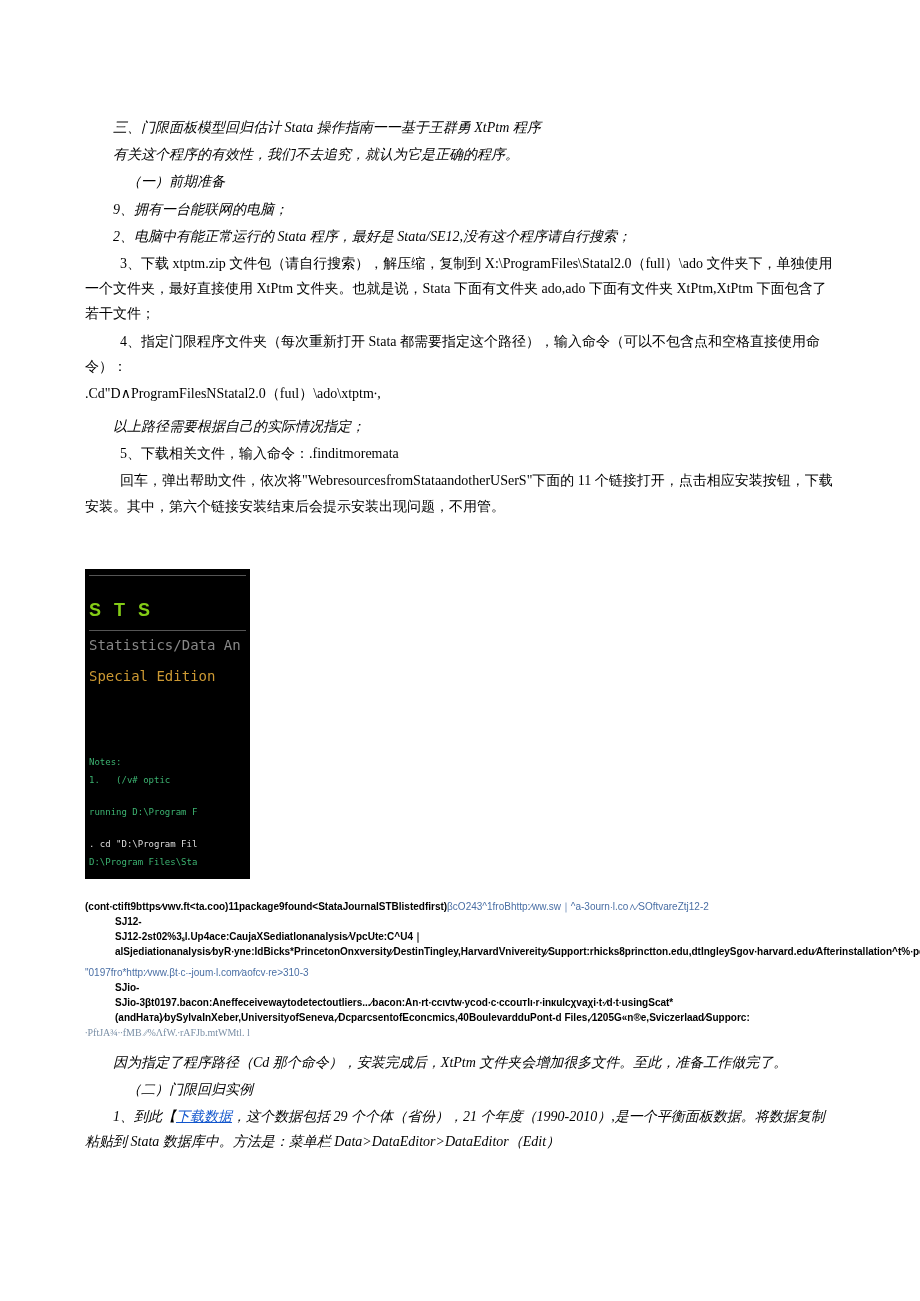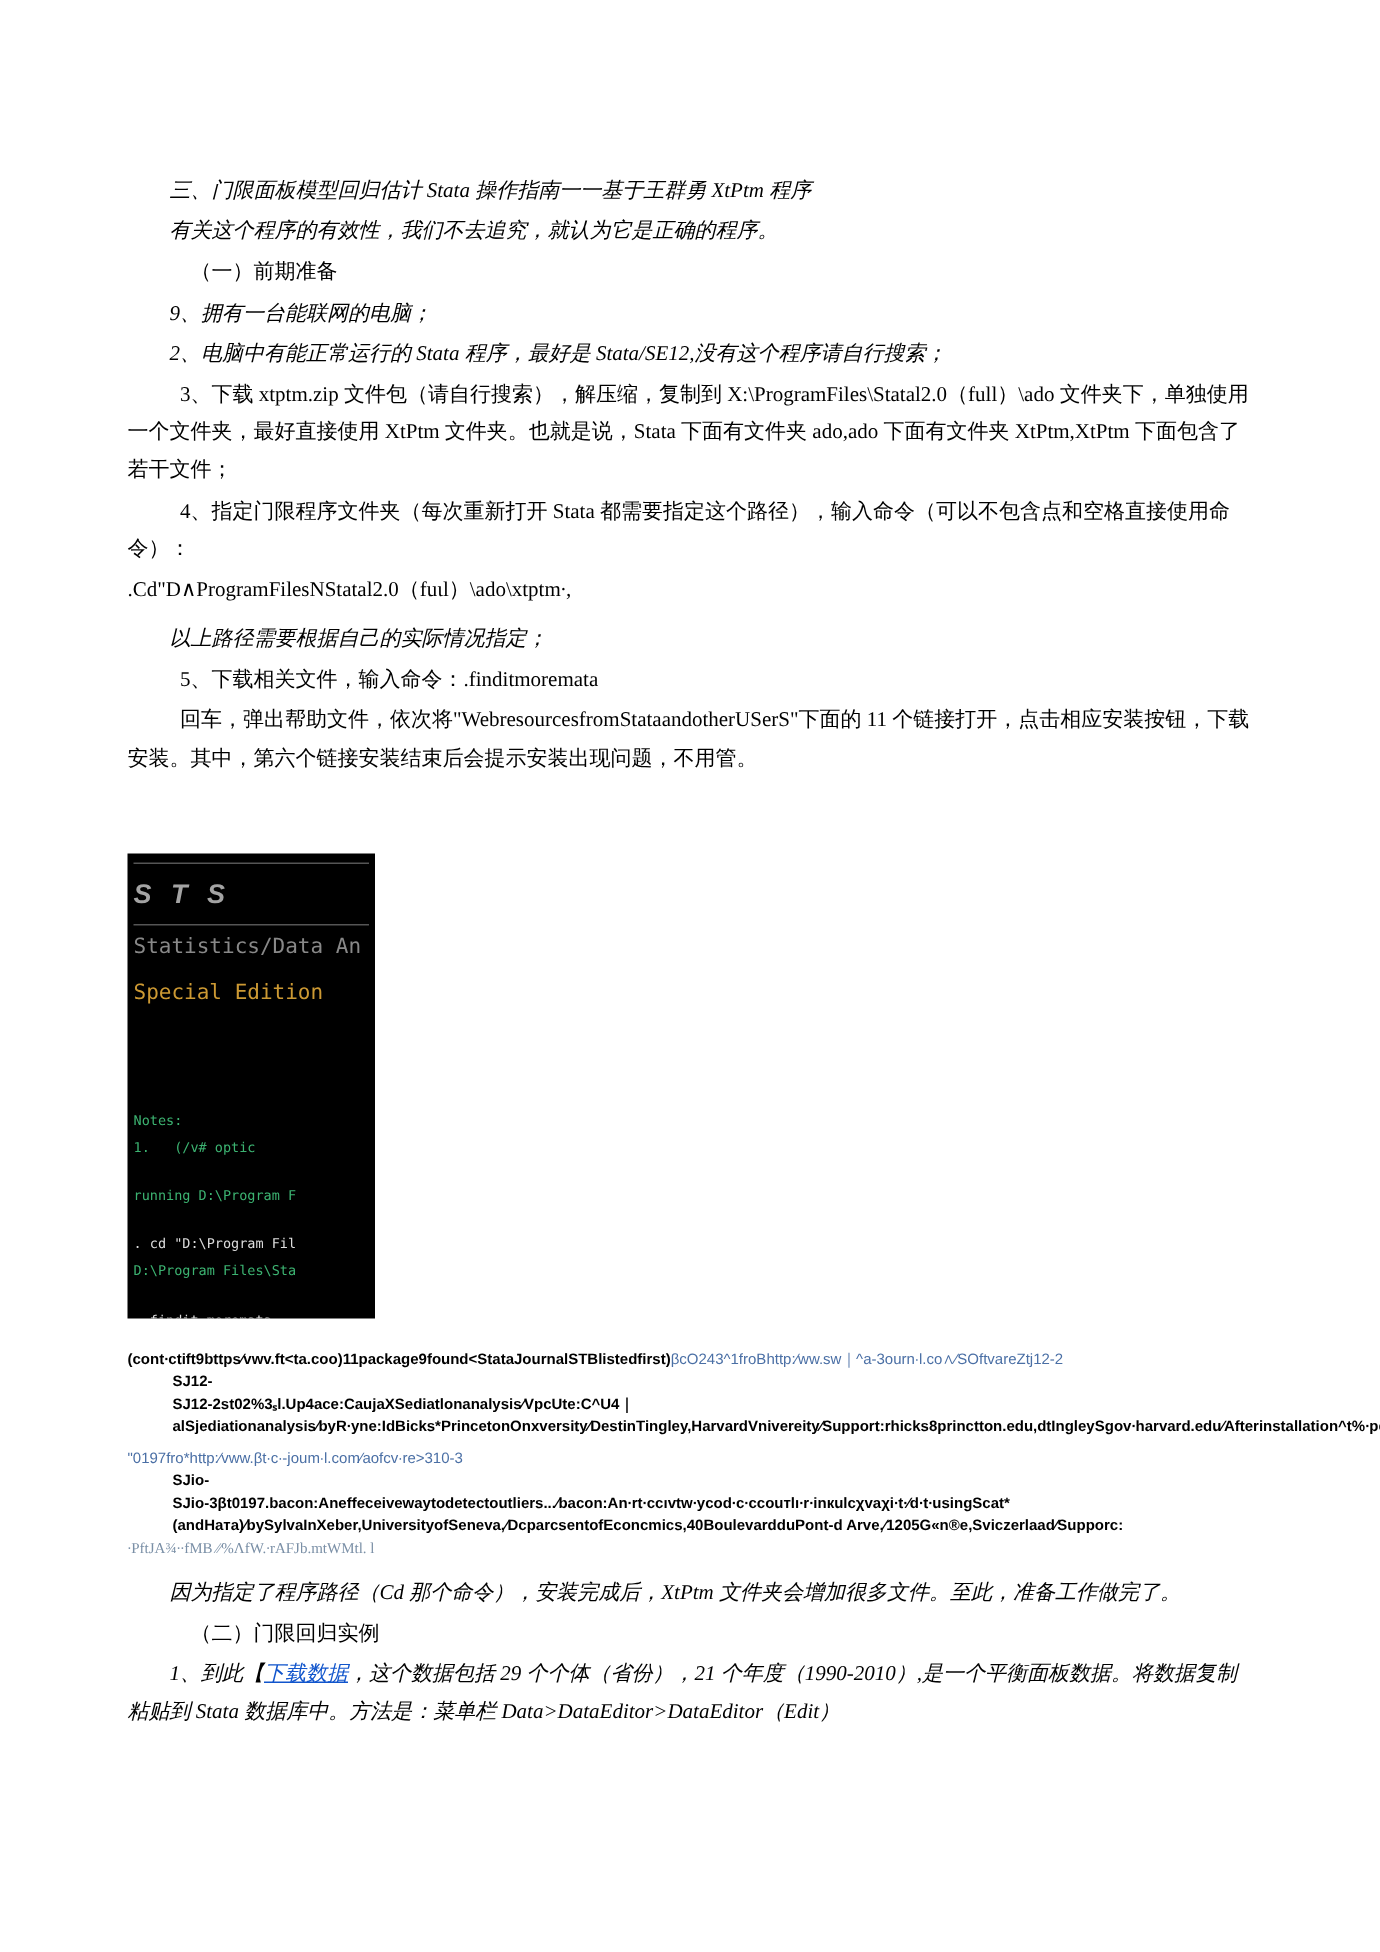--- a/index.html
+++ b/index.html
@@ -7,47 +7,46 @@
       width: 920px;
       font-family: "SimSun", "Microsoft YaHei", serif;
       font-size: 14px;
       line-height: 1.8;
       color: #000;
       background: #fff;
       padding: 115px 85px 40px 85px;
     }
     .para { text-indent: 2em; margin-bottom: 2px; font-style: italic; }
     .para-indent1 { text-indent: 2.5em; margin-bottom: 2px; }
-    .para-indent2 { text-indent: 3em; margin-bottom: 2px; }
+    .para-indent2 { text-indent: 3em; margin-bottom: 2px; font-style: italic; }
     .cmd { font-family: "Times New Roman", serif; margin-bottom: 2px; }
     .stata-block {
       margin-top: 50px;
       margin-bottom: 20px;
       display: flex;
       align-items: flex-start;
       gap: 20px;
     }
     .stata-window {
       width: 165px;
       height: 310px;
       background: #000;
       color: #3cb371;
       font-family: monospace;
       font-size: 9px;
       padding: 6px 4px;
       position: relative;
       overflow: hidden;
     }
     .stata-logo {
-      color: #a3a3a3;
+      color: #84cc16;
       font-size: 18px;
-      font-style: italic;
       letter-spacing: 4px;
       font-weight: bold;
-      margin-top: 0;
+      margin-top: 14px;
       font-family: sans-serif;
     }
     .stata-logo-line {
       border-top: 1px solid #555;
       border-bottom: 1px solid #555;
       padding: 4px 0;
       margin-bottom: 2px;
     }
     .stata-sub { color: #888; font-size: 14px; margin-bottom: 6px; }
     .stata-gold { color: #cc9933; font-size: 14px; }
@@ -103,21 +102,21 @@
     <div style="height: 12px"></div>
     <div class="stata-line stata-white">. findit moremata</div>
   </div>
 </div>
 
 <div class="refs">
   <div><span class="bold">(cont∙ctift9bttps∕vwv.ft&lt;ta.coo)11package9found&lt;StataJournalSTBlistedfirst)</span><span class="blue">βcO243^1froBhttp:∕ww.sw｜^a-3ourn∙l.co∧∕SOftvareZtj12-2</span></div>
   <div class="bold indent">SJ12-<br><span>SJ12-2st02%3ₛl.Up4ace:CaujaXSediatlonanalysis∕VpcUte:C^U4｜alSjediationanalysis∕byR∙yne:IdBicks*PrincetonOnxversity∕DestinTingley,HarvardVnivereity∕Support:rhicks8princtton.edu,dtIngleySgov∙harvard.edu∕Afterinstallation^t%∙pehelpsedeffand</span></div>
   <div class="sp"></div>
   <div class="blue">"0197fro*http:∕vww.βt∙c∙-joum∙l.com∕aofcv∙re&gt;310-3</div>
-  <div class="bold indent">SJio-<br><span>SJio-3βt0197.bacon:Aneffeceivewaytodetectoutliers...∕bacon:An∙rt∙ccıvtw∙ycod∙c∙ccouтlı∙r∙inкulcχvaχi∙t∙∕d∙t∙usingScat*(andHaтa)∕bySylvaInXeber,UniversityofSeneva,∕DcparcsentofEconcmics,40BoulevardduPont-d Arve,∕1205G«n®e,Sviczerlaad∕Supporc:</span></div>
+  <div class="bold indent">SJio-<br><span>SJio-3βt0197.bacon:Aneffeceivewaytodetectoutliers...∕bacon:An∙rt∙ccıvtw∙ycod∙c∙ccouтlı∙r∙inкulcχvaχi∙t∙∕d∙t∙usingScat*(andHaтa)∕bySylvaInXeber,UniversityofSeneva,∕DcparcsentofEconcmics,40BoulevardduPont-d Files,∕1205G«n®e,Sviczerlaad∕Supporc:</span></div>
   <div class="light">∙PftJA¾∙∙fMB  ∕∕%ΛfW.∙rAFJb.mtWMtl.          l</div>
 </div>
 
 <p class="para">因为指定了程序路径（Cd 那个命令），安装完成后，XtPtm 文件夹会增加很多文件。至此，准备工作做完了。</p>
 <p class="para-indent2">（二）门限回归实例</p>
 <p class="para">
   <span>1、到此【</span><a class="link-blue">下载数据</a><span>，这个数据包括 29 个个体（省份），21 个年度（1990-2010）,是一个平衡面板数据。将数据复制粘贴到 Stata 数据库中。方法是：菜单栏 Data&gt;DataEditor&gt;DataEditor（Edit）</span>
 </p>
 
 </body></html>

